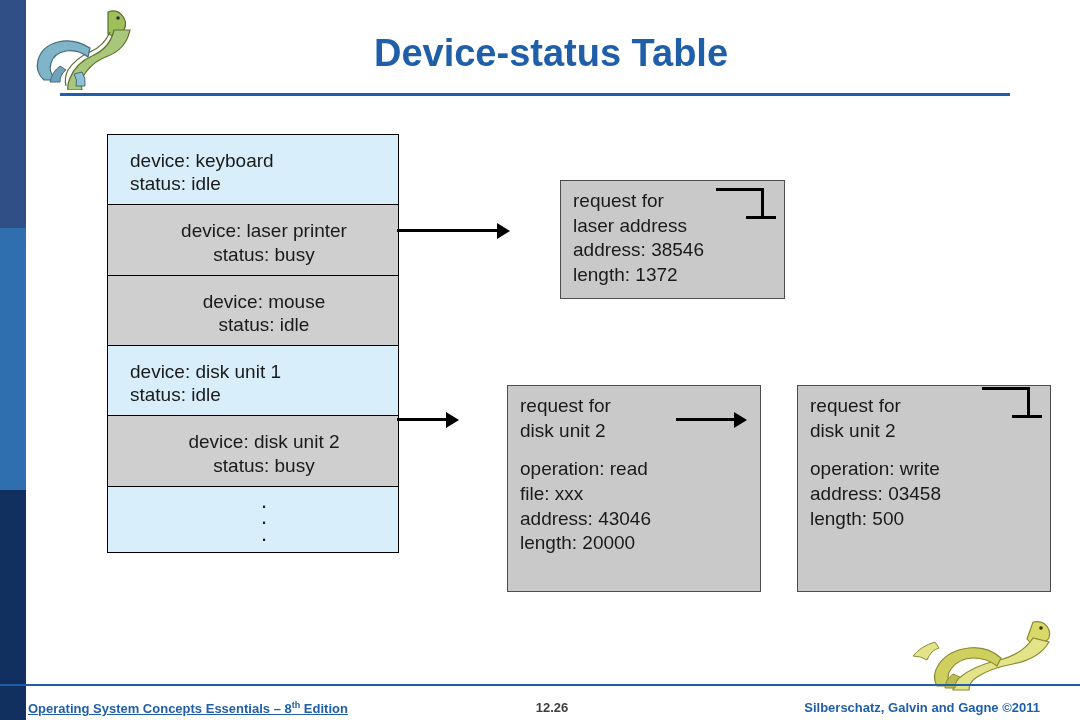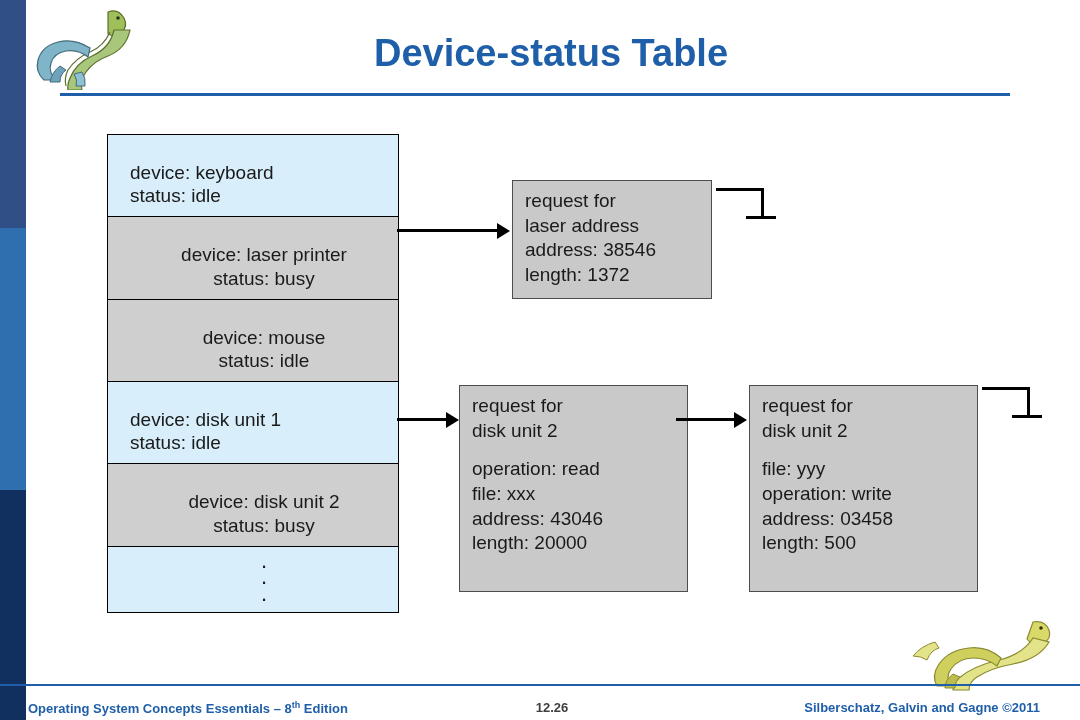--- a/index.html
+++ b/index.html
@@ -22,54 +22,54 @@
     font-size:38px;font-weight:bold;color:#1f5fa9;
     letter-spacing:0px;
     padding-left:11px;
   }
   .rule{position:absolute;left:60px;top:93px;width:950px;height:3px;background:#1f5fa9;}
 
   
   .dev-table{position:absolute;left:107px;top:134px;width:290px;border:1.5px solid #000;}
   .dev-row{
     border-bottom:1.5px solid #000;
-    padding:26px 0 9px 22px;
+    padding:14px 0 9px 22px;
     font-size:19px;color:#1a1a1a;line-height:1.22;
     background:#d8eefb;
   }
   .dev-row.shaded{background:#cfcfcf;text-align:center;}
   .dev-row.last{border-bottom:none;padding:6px 0 10px 22px;text-align:center;}
   .vdots{font-size:22px;line-height:0.75;letter-spacing:0;color:#1a1a1a;}
   .vdots span{display:block;}
 
   
   .req{
     position:absolute;background:#c9c9c9;border:1.5px solid #4d4d4d;
-    font-size:19px;color:#1a1a1a;line-height:1.3;padding:8px 0 10px 12px;
+    font-size:19px;color:#1a1a1a;line-height:1.3;padding:8px 25px 10px 12px;margin-left:48px;
   }
   #req-laser{left:512px;top:180px;width:186px;}
   #req-disk-1{left:459px;top:385px;width:215px;height:187px;}
   #req-disk-2{left:749px;top:385px;width:215px;height:187px;}
   .req .gap{display:block;height:14px;}
 
   
   .arrow-line{position:absolute;background:#000;height:3px;}
   .arrow-head{
     position:absolute;width:0;height:0;
     border-top:8px solid transparent;border-bottom:8px solid transparent;
     border-left:13px solid #000;
   }
   
   .term{position:absolute;}
   .term .h{position:absolute;background:#000;height:3px;}
   .term .v{position:absolute;background:#000;width:3px;}
 
   
   .footer-rule{position:absolute;left:0;top:684px;width:1080px;height:2px;background:#1f5fa9;}
-  .footer-left{position:absolute;left:28px;top:700px;font-size:13px;font-weight:bold;color:#1f5fa9;}
+  .footer-left{position:absolute;left:28px;top:700px;font-size:13px;font-weight:bold;color:#1f5fa9;text-decoration:underline;}
   .footer-center{position:absolute;left:12px;top:700px;width:1080px;text-align:center;font-size:13px;font-weight:bold;color:#404040;}
   .footer-right{position:absolute;right:40px;top:700px;font-size:13px;font-weight:bold;color:#1f5fa9;}
   sup{font-size:9px;}
 </style>
 </head>
 <body>
 
 <div class="leftbar a"></div>
 <div class="leftbar b"></div>
 <div class="leftbar c"></div>
@@ -148,21 +148,20 @@
   <div>length: 20000</div>
 </div>
 
 <div class="arrow-line" style="left:676px;top:418px;width:58px;"></div>
 <div class="arrow-head" style="left:734px;top:412px;"></div>
 
 <div class="req" id="req-disk-2">
   <div>request for</div>
   <div>disk unit 2</div>
   <span class="gap"></span>
-  <div>file: yyy</div>
   <div>operation: write</div>
   <div>address: 03458</div>
   <div>length: 500</div>
 </div>
 
 <div class="term" style="left:982px;top:387px;width:60px;height:36px;">
   <div class="h" style="left:0;top:0;width:48px;"></div>
   <div class="v" style="left:45px;top:0;height:30px;"></div>
   <div class="h" style="left:30px;top:28px;width:30px;"></div>
 </div>

